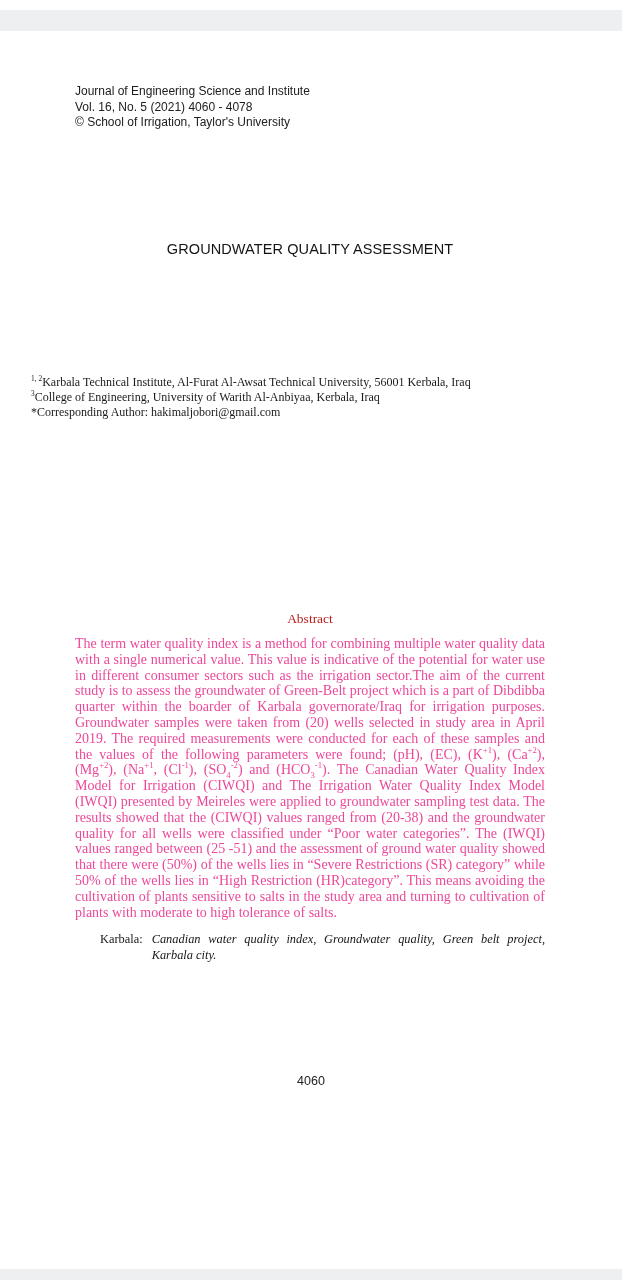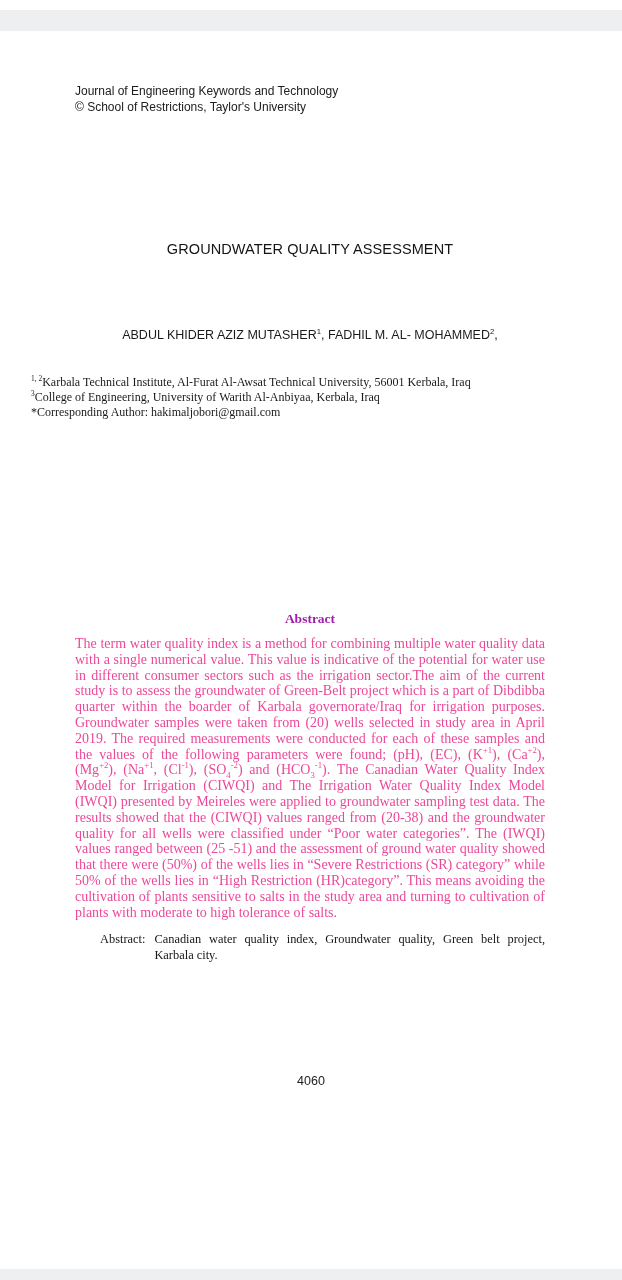--- a/index.html
+++ b/index.html
@@ -39,76 +39,76 @@
     font-size: 12.5px; line-height: 16px; color: #1a1a1a;
   }
 
   .affiliations {
     position: absolute; top: 375px; left: 31px; width: 560px;
     font-size: 12px; line-height: 14.8px; color: #1a1a1a;
   }
 
   .abstract-heading {
     position: absolute; top: 611px; left: 75px; width: 470px;
-    text-align: center; font-weight: bold; font-size: 13.5px;
-    color: #a21caf;
+    text-align: center; font-weight: normal; font-size: 13.5px;
+    color: #b91c1c;
   }
 
   .abstract-body {
     position: absolute; top: 636px; left: 75px; width: 470px;
     text-align: justify;
     font-size: 14px; line-height: 15.8px; color: #ec4899;
   }
 
   .keywords {
     position: absolute; top: 932px; left: 100px; width: 445px;
     display: flex; align-items: flex-start;
     font-size: 12.4px; line-height: 15.8px; color: #161616;
   }
   .keywords .kw-label { white-space: nowrap; margin-right: 9px; }
-  .keywords .kw-text { text-align: justify; flex: 1; }
+  .keywords .kw-text { text-align: justify; flex: 1; font-style: italic; }
 
   .page-number {
     position: absolute; top: 1074px; left: 0; width: 622px;
     text-align: center;
     font-family: "Liberation Sans", sans-serif;
     font-size: 12.5px; color: #222;
   }
 
   sup { font-size: 0.62em; line-height: 0; vertical-align: super; }
   sub { font-size: 0.62em; line-height: 0; vertical-align: sub; }
 </style>
 </head>
 <body>
 
 <div class="band band-top"></div>
 
 <div class="journal-header">
-  <div>Journal of Engineering Keywords and Technology</div>
-  <div>© School of Restrictions, Taylor's University</div>
+  <div>Journal of Engineering Science and Institute</div>
+  <div>Vol. 16, No. 5 (2021) 4060 - 4078</div>
+  <div>© School of Irrigation, Taylor's University</div>
 </div>
 
 <div class="paper-title">
   <div>GROUNDWATER QUALITY ASSESSMENT</div>
 </div>
 
 <div class="authors">
-  <div>ABDUL KHIDER AZIZ MUTASHER<sup>1</sup>, FADHIL M. AL- MOHAMMED<sup>2</sup>,</div>
 </div>
 
 <div class="affiliations">
   <div><sup>1, 2</sup>Karbala Technical Institute, Al-Furat Al-Awsat Technical University, 56001 Kerbala, Iraq</div>
   <div><sup>3</sup>College of Engineering, University of Warith Al-Anbiyaa, Kerbala, Iraq</div>
   <div>*Corresponding Author: hakimaljobori@gmail.com</div>
 </div>
 
 <div class="abstract-heading">Abstract</div>
 
 <div class="abstract-body">The term water quality index is a method for combining multiple water quality data with a single numerical value. This value is indicative of the potential for water use in different consumer sectors such as the irrigation sector.The aim of the current study is to assess the groundwater of Green-Belt project which is a part of Dibdibba quarter within the boarder of Karbala governorate/Iraq for irrigation purposes. Groundwater samples were taken from (20) wells selected in study area in April 2019. The required measurements were conducted for each of these samples and the values of the following parameters were found; (pH), (EC), (K<sup>+1</sup>), (Ca<sup>+2</sup>), (Mg<sup>+2</sup>), (Na<sup>+1</sup>, (Cl<sup>-1</sup>), (SO<sub>4</sub><sup>-2</sup>) and (HCO<sub>3</sub><sup>-1</sup>). The Canadian Water Quality Index Model for Irrigation (CIWQI) and The Irrigation Water Quality Index Model (IWQI) presented by Meireles were applied to groundwater sampling test data. The results showed that the (CIWQI) values ranged from (20-38) and the groundwater quality for all wells were classified under “Poor water categories”. The (IWQI) values ranged between (25 -51) and the assessment of ground water quality showed that there were (50%) of the wells lies in “Severe Restrictions (SR) category” while 50% of the wells lies in “High Restriction (HR)category”. This means avoiding the cultivation of plants sensitive to salts in the study area and turning to cultivation of plants with moderate to high tolerance of salts.</div>
 
 <div class="keywords">
-  <span class="kw-label">Abstract:</span>
+  <span class="kw-label">Karbala:</span>
   <span class="kw-text">Canadian water quality index, Groundwater quality, Green belt project, Karbala city.</span>
 </div>
 
 <div class="page-number">4060</div>
 
 <div class="band band-bottom"></div>
 
 </body></html>

